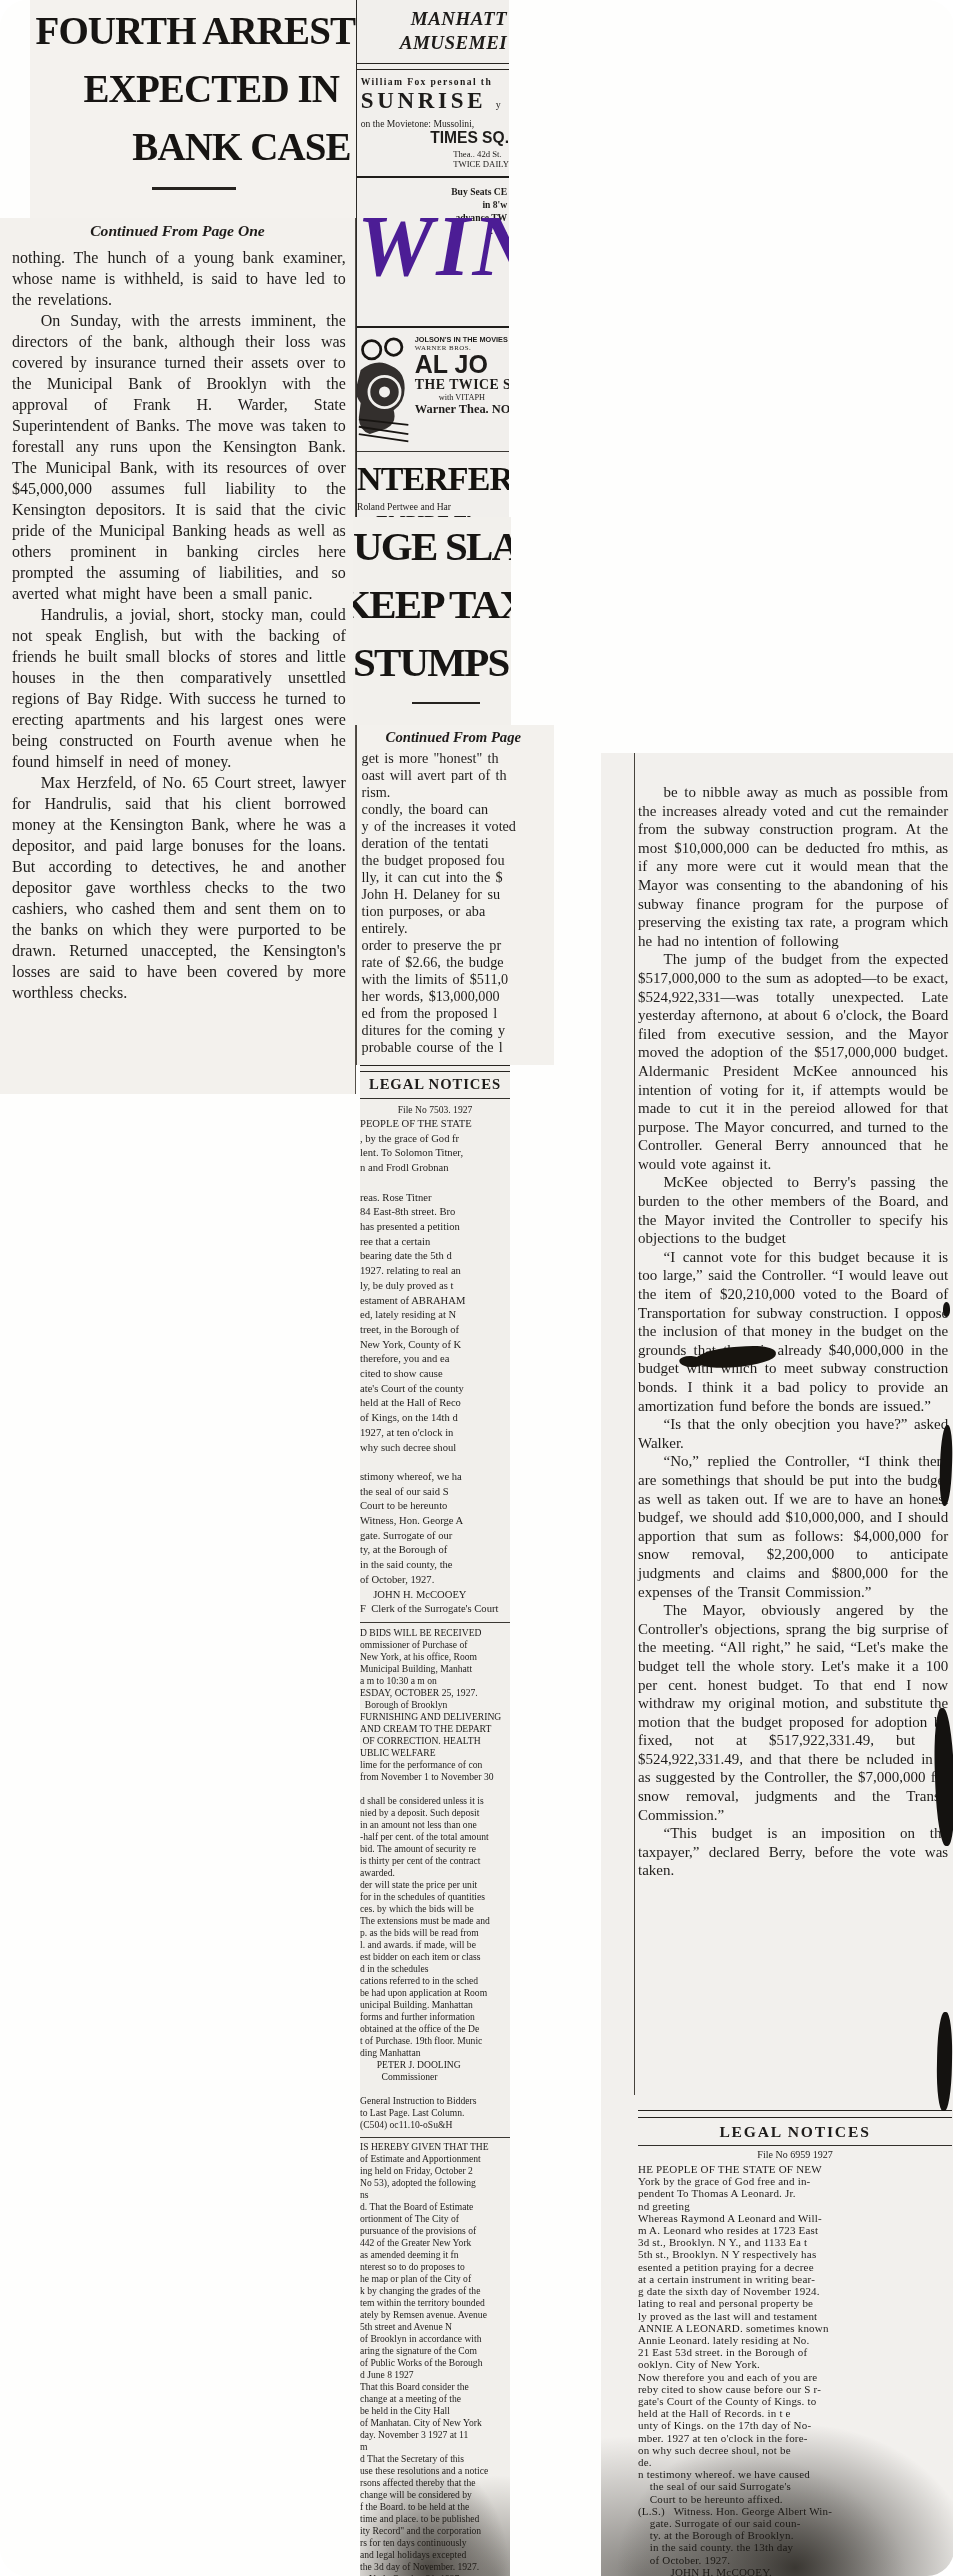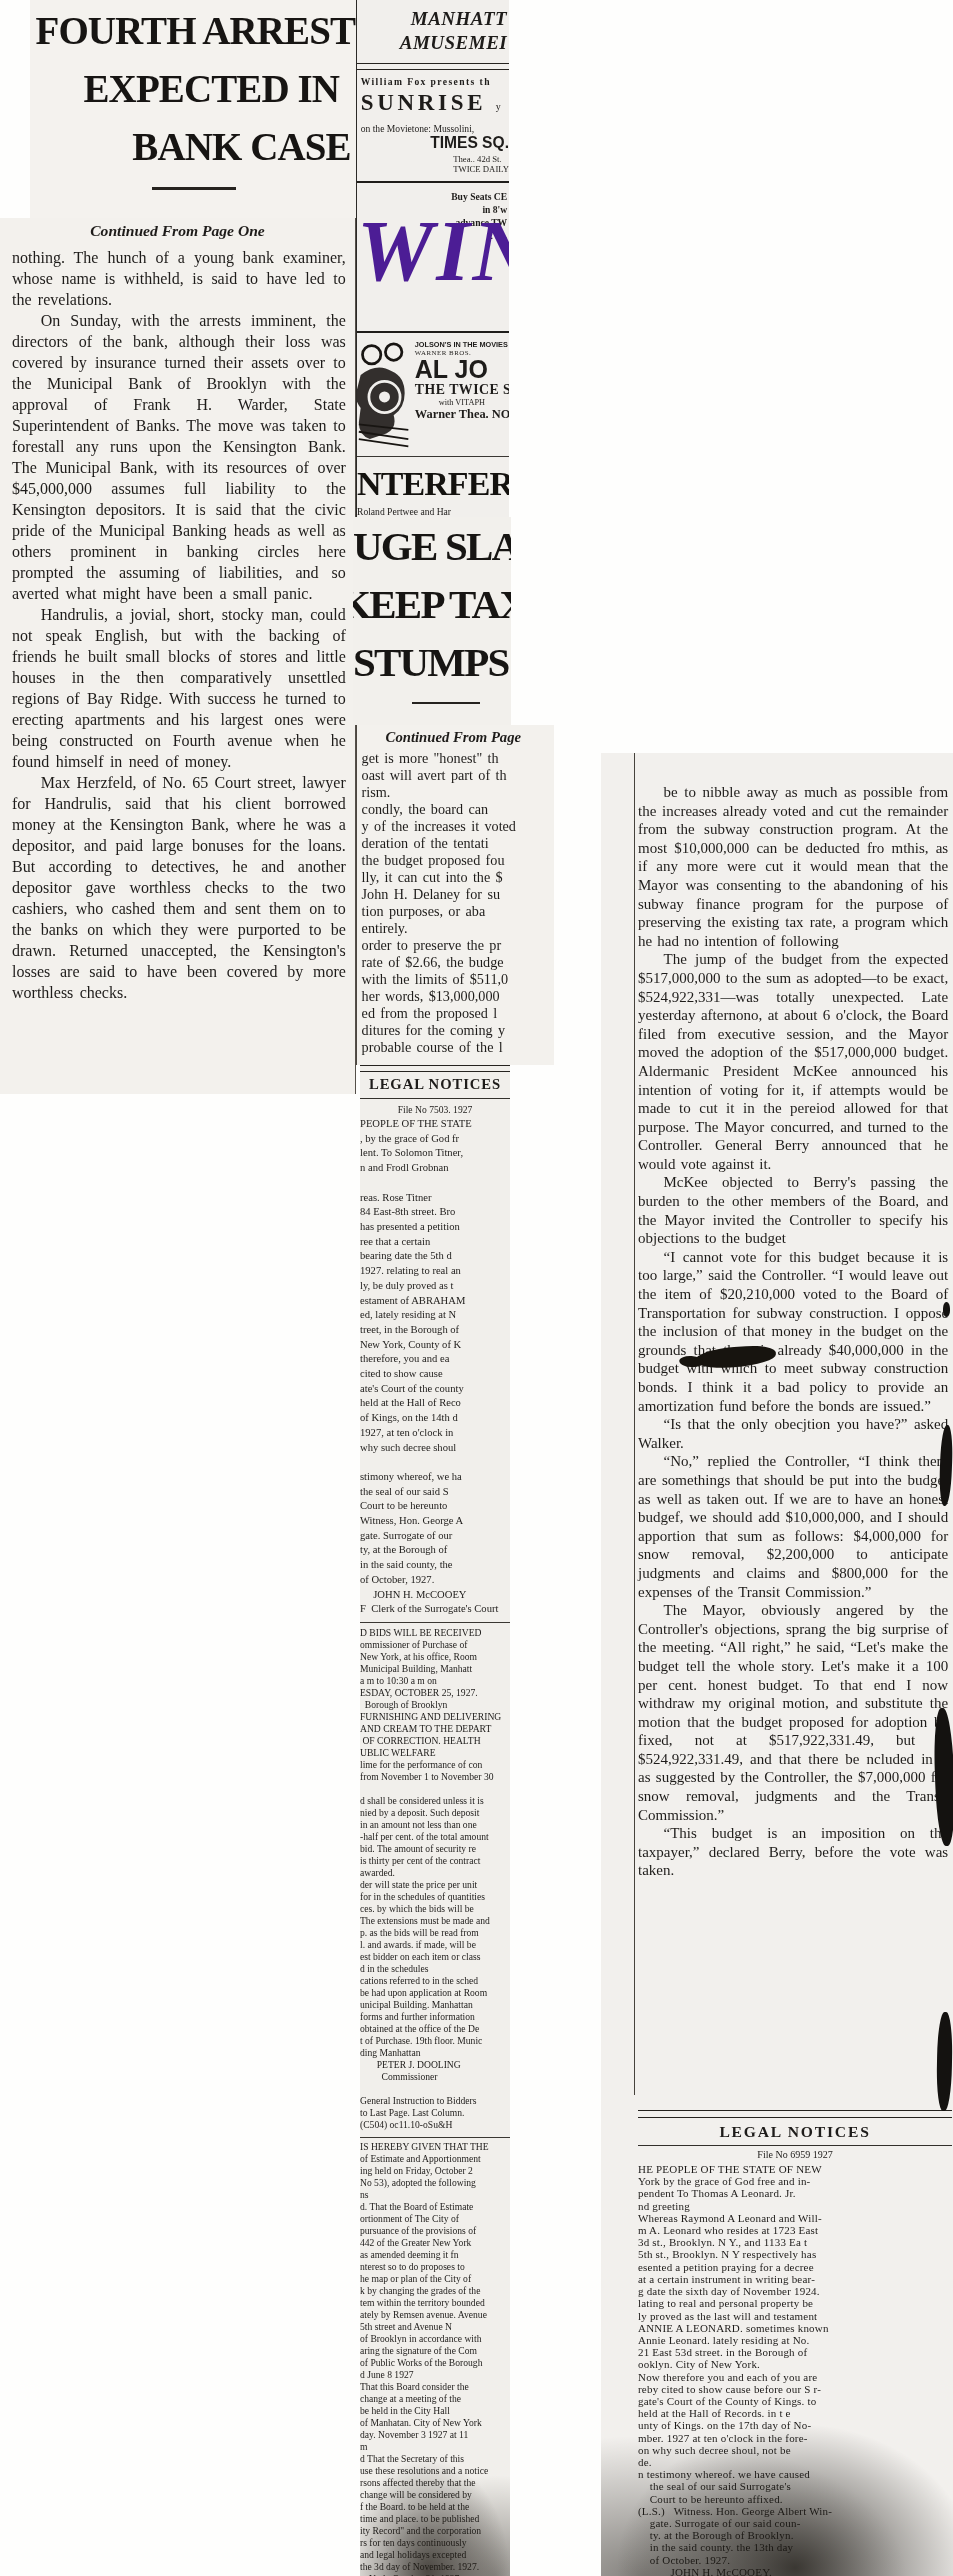--- a/index.html
+++ b/index.html
@@ -1,17 +1,17 @@
 <!DOCTYPE html>
 <html style="font-size:14.7px"><head>
 <meta charset="utf-8">
 <style>
   html,body{margin:0;padding:0;background:#ffffff;}
   .canvas{position:relative;width:954px;height:2576px;background:#fefefd;overflow:hidden;
-          color:#1e1c1a;font-family:"Liberation Serif","DejaVu Serif",serif;}
+          color:#1e1c1a;font-family:"Liberation Serif","DejaVu Serif",serif;border-radius:27px;}
   .piece{position:absolute;}
 
   
   #p-left-head{left:30px;top:0;width:328px;height:218px;background:#f4f2ee;}
   .headline{margin:0;padding:1.8px 3.7px 0 5.5px;font-weight:bold;font-size:39px;line-height:58px;
             letter-spacing:-0.9px;white-space:nowrap;color:#171513;}
   .hl-l1{display:block;}
   .hl-l2{display:block;margin-left:48px;}
   .hl-l3{display:block;text-align:right;padding-right:3.7px;}
   .hl-rule{width:84px;height:2.8px;background:#26231f;margin:11px auto 0;}
@@ -25,21 +25,21 @@
 
   
   #p-ads{left:356px;top:0;width:153px;height:517px;background:#f1efec;
          border-left:1.8px solid #2c2a27;box-sizing:border-box;overflow:hidden;}
   .amuse-title{font-style:italic;font-weight:bold;font-size:19px;line-height:24px;text-align:right;
                padding:7.3px 1.8px 5.5px 0;white-space:pre-line;letter-spacing:0.5px;}
   .rule-double{height:5.5px;border-top:1.8px solid #26231f;border-bottom:0.9px solid #26231f;margin:1.8px 0;}
   .rule-heavy{height:2.8px;background:#1f1d1a;margin:4.6px 0;}
   .sunrise{padding:3.7px 0 1.8px 3.7px;}
   .presenter{font-size:9.6px;letter-spacing:1.4px;font-weight:bold;white-space:nowrap;}
-  .s-title{font-weight:bold;font-size:23px;letter-spacing:3.7px;line-height:32px;white-space:nowrap;}
+  .s-title{font-weight:bold;font-size:23px;letter-spacing:3.7px;line-height:27px;white-space:nowrap;}
   .s-tail{font-size:10px;font-weight:normal;letter-spacing:0;}
   .s-sub{font-size:9.6px;white-space:nowrap;}
   .s-row{display:flex;align-items:flex-end;padding-top:0.9px;flex-direction:column;}
   .sq{font-family:"Liberation Sans","DejaVu Sans",sans-serif;font-weight:bold;font-size:15.6px;white-space:nowrap;}
   .sq-info{font-size:8.7px;white-space:pre-line;padding-left:6.4px;line-height:10px;padding-top:1.8px;}
   .wings{position:relative;height:138px;overflow:hidden;}
   .buy{position:absolute;right:1.8px;top:1.8px;font-size:9.6px;font-weight:bold;text-align:right;
        white-space:pre-line;line-height:13px;}
   .win{position:absolute;left:0;top:20px;font-size:86px;font-weight:bold;font-style:italic;
        letter-spacing:2.8px;line-height:1;white-space:nowrap;color:#4c1d95;}
@@ -134,21 +134,21 @@
     <p class="para">On Sunday, with the arrests imminent, the directors of the bank, although their loss was covered by insurance turned their assets over to the Municipal Bank of Brooklyn with the approval of Frank H. Warder, State Superintendent of Banks.  The move was taken to forestall any runs upon the Kensington Bank.  The Municipal Bank, with its resources of over $45,000,000 assumes full liability to the Kensington depositors.  It is said that the civic pride of the Municipal Banking heads as well as others prominent in banking circles here prompted the assuming of liabilities, and so averted what might have been a small panic.</p>
     <p class="para">Handrulis, a jovial, short, stocky man, could not speak English, but with the backing of friends he built small blocks of stores and little houses in the then comparatively unsettled regions of Bay Ridge.  With success he turned to erecting apartments and his largest ones were being constructed on Fourth avenue when he found himself in need of money.</p>
     <p class="para">Max Herzfeld, of No. 65 Court street, lawyer for Handrulis, said that his client borrowed money at the Kensington Bank, where he was a depositor, and paid large bonuses for the loans.  But according to detectives, he and another depositor gave worthless checks to the two cashiers, who cashed them and sent them on to the banks on which they were purported to be drawn.  Returned unaccepted, the Kensington's losses are said to have been covered by more worthless checks.</p>
   </section>
 
   <section class="piece" id="p-ads">
     <div class="amuse-title">MANHATT
 AMUSEMEI</div>
     <div class="rule-double"></div>
     <div class="sunrise">
-      <div class="presenter">William Fox presents th</div>
+      <div class="presenter">William Fox personal th</div>
       <div class="s-title"><span>SUNRISE</span> <span class="s-tail">y</span></div>
       <div class="s-sub">on the Movietone: Mussolini,</div>
       <div class="s-row">
         <span class="sq">TIMES SQ.</span>
         <span class="sq-info">Thea.. 42d St.
 TWICE DAILY</span>
       </div>
     </div>
     <div class="rule-heavy"></div>
     <div class="wings">

